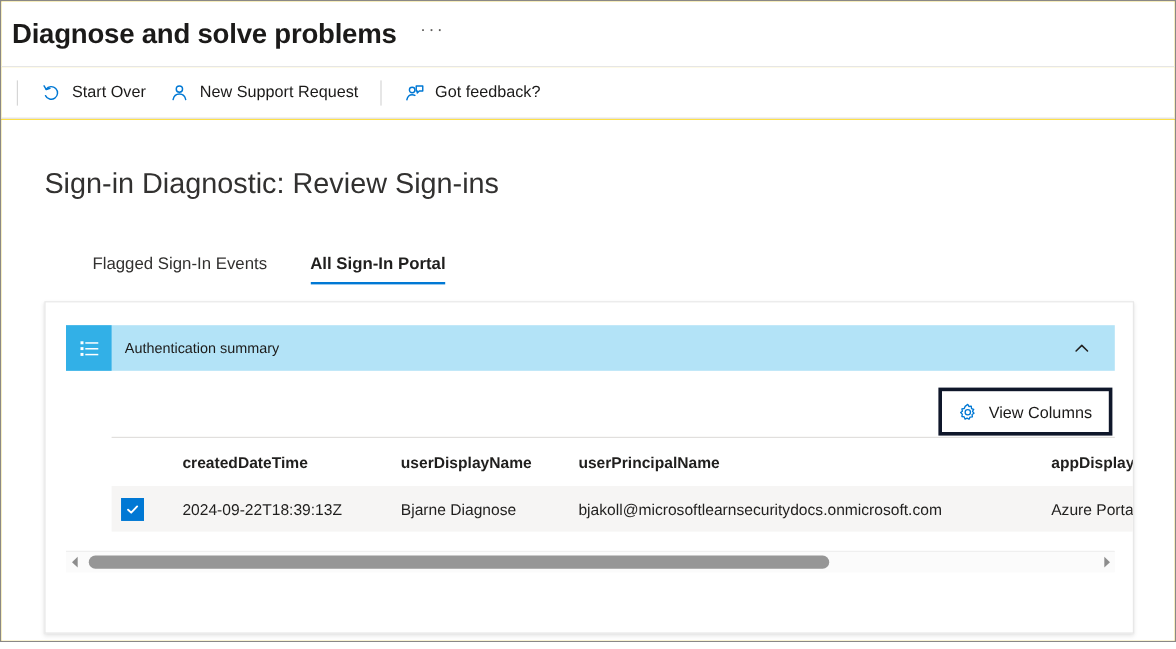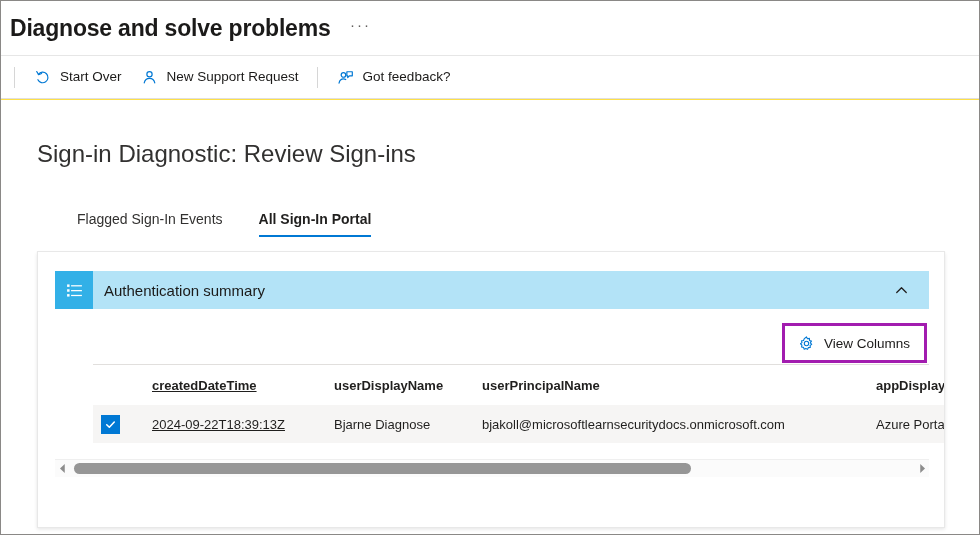--- a/index.html
+++ b/index.html
@@ -176,21 +176,21 @@
     width: 38px;
     height: 38px;
     background: #32b0e7;
     display: flex;
     align-items: center;
     justify-content: center;
     flex: 0 0 auto;
   }
   .section-title {
     margin-left: 11px;
-    font-size: 15px;
+    font-size: 12px;
     color: #1b1a19;
     white-space: nowrap;
   }
   .section-chevron {
     margin-left: auto;
     margin-right: 17px;
     display: flex;
     align-items: center;
     justify-content: center;
     width: 22px;
@@ -199,21 +199,21 @@
   }
 
   
   .vc-wrap {
     position: absolute;
     right: 17px; top: 71px;
     display: flex;
     align-items: center;
   }
   .vc-highlight {
-    border: 3px solid #a21caf;
+    border: 3px solid #0f172a;
     padding: 4px 6px 4px 5px;
     display: flex;
     align-items: center;
     box-sizing: border-box;
     justify-content: center;
   }
   .vc-btn {
     display: flex;
     align-items: center;
     height: 26px;
@@ -260,21 +260,21 @@
     font-weight: 700;
     color: #201f1e;
   }
   .grid-body-row {
     background: #f6f5f4;
     height: 38px;
     font-size: 13px;
     color: #201f1e;
   }
   .c-check { width: 59px; flex: 0 0 59px; display: flex; align-items: center; padding-left: 8px; box-sizing: border-box; }
-  .c-date  { width: 182px; flex: 0 0 182px; text-decoration: underline; }
+  .c-date  { width: 182px; flex: 0 0 182px; }
   .c-user  { width: 148px; flex: 0 0 148px; }
   .c-upn   { width: 394px; flex: 0 0 394px; }
   .c-app   { width: 160px; flex: 0 0 160px; }
   .checkbox {
     width: 19px;
     height: 19px;
     background: #0078d4;
     border: 1px solid #0078d4;
     box-sizing: border-box;
     display: flex;

